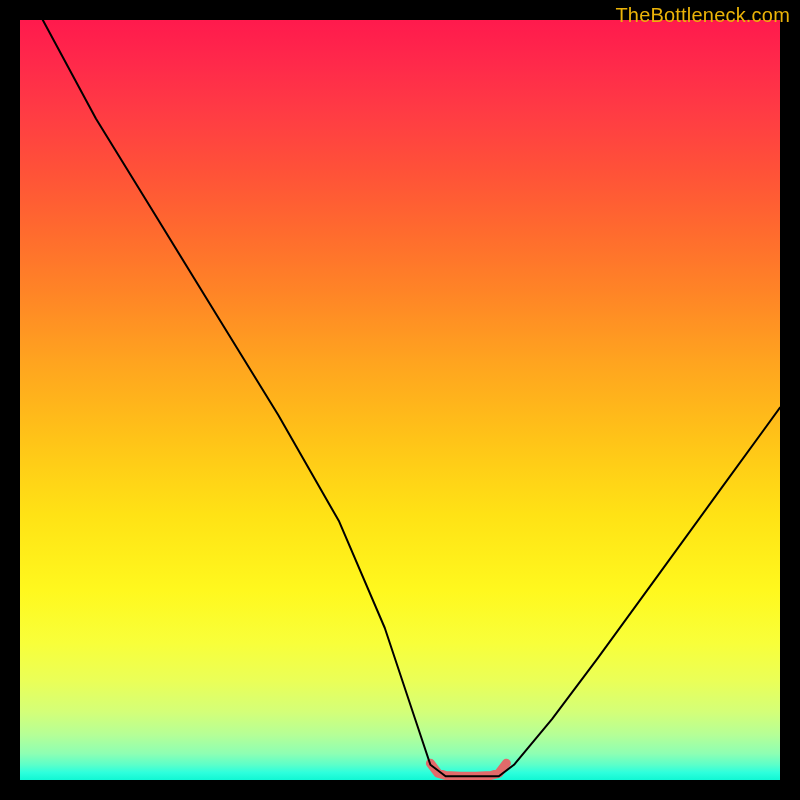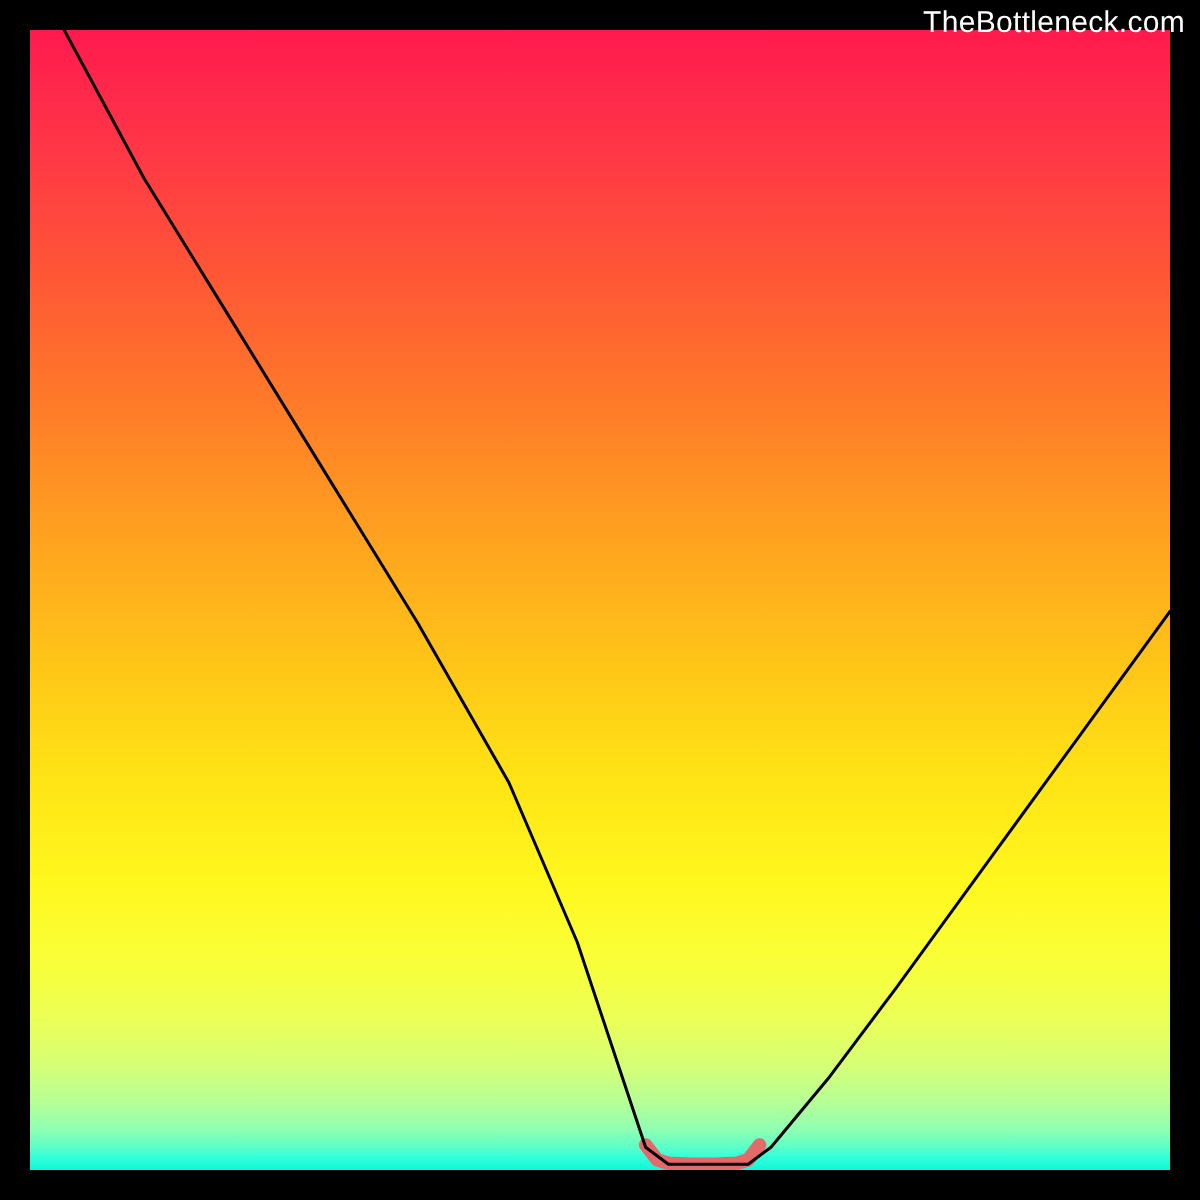--- a/index.html
+++ b/index.html
@@ -36,21 +36,21 @@
       #2effdc 99%,
       #11f7d4 100%
     );
   }
   .watermark {
     position: absolute;
     top: 4px;
     right: 10px;
     font-family: Arial, Helvetica, sans-serif;
     font-size: 20px;
-    color: #ffffff;
+    color: #eab308;
     font-weight: 500;
     letter-spacing: 0.2px;
   }
   .curve-svg {
     position: absolute;
     left: 0;
     top: 0;
     width: 760px;
     height: 760px;
     pointer-events: none;

